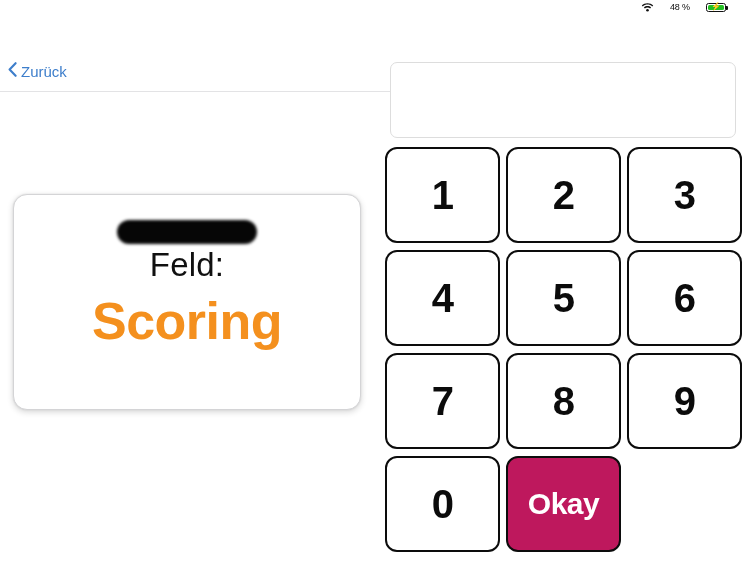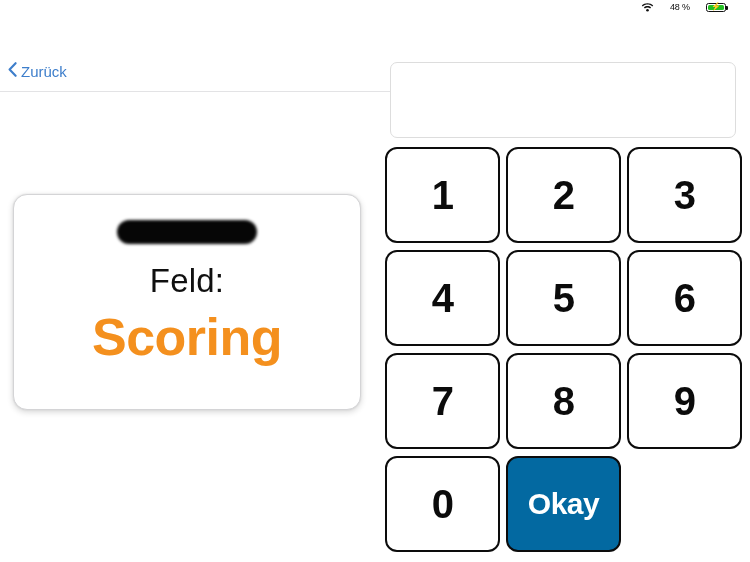--- a/index.html
+++ b/index.html
@@ -66,21 +66,21 @@
     display:flex; flex-direction:column; align-items:center;
   }
   .redaction {
     margin-top:25px;
     width:140px; height:24px;
     background:#060606;
     border-radius:12px;
     filter:blur(1.6px);
   }
   .card-label {
-    margin-top:20px;
+    margin-top:4px;
     font-size:33px; color:#101010; line-height:1.05;
     letter-spacing:0.2px;
   }
   .card-value {
     margin-top:10px;
     font-size:52px; font-weight:bold;
     color:#f4901e; line-height:1.08;
     letter-spacing:-0.5px;
   }
 
@@ -110,21 +110,21 @@
   .key {
     border:2px solid #0c0c0c;
     border-radius:12px;
     background:#ffffff;
     display:flex; align-items:center; justify-content:center;
     font-size:40px; font-weight:bold; color:#0b0b0b;
     cursor:pointer; user-select:none;
     letter-spacing:-0.5px;
   }
   .key.clear { background:#fc0000; color:#ffffff; font-size:30px; }
-  .key.okay  { background:#0369a1; color:#ffffff; font-size:30px; }
+  .key.okay  { background:#be185d; color:#ffffff; font-size:30px; }
 </style>
 </head>
 <body>
 
 <div id="app">
 
   <div class="statusbar">
     <span class="wifi-icon">
       <svg width="13" height="10" viewBox="0 0 13 10">
         <path d="M6.5 1.2C4.3 1.2 2.3 2 0.8 3.4l1.0 1.0C3.1 3.2 4.7 2.6 6.5 2.6s3.4 0.6 4.7 1.8l1.0-1.0C10.7 2 8.7 1.2 6.5 1.2z" fill="#111"></path>

